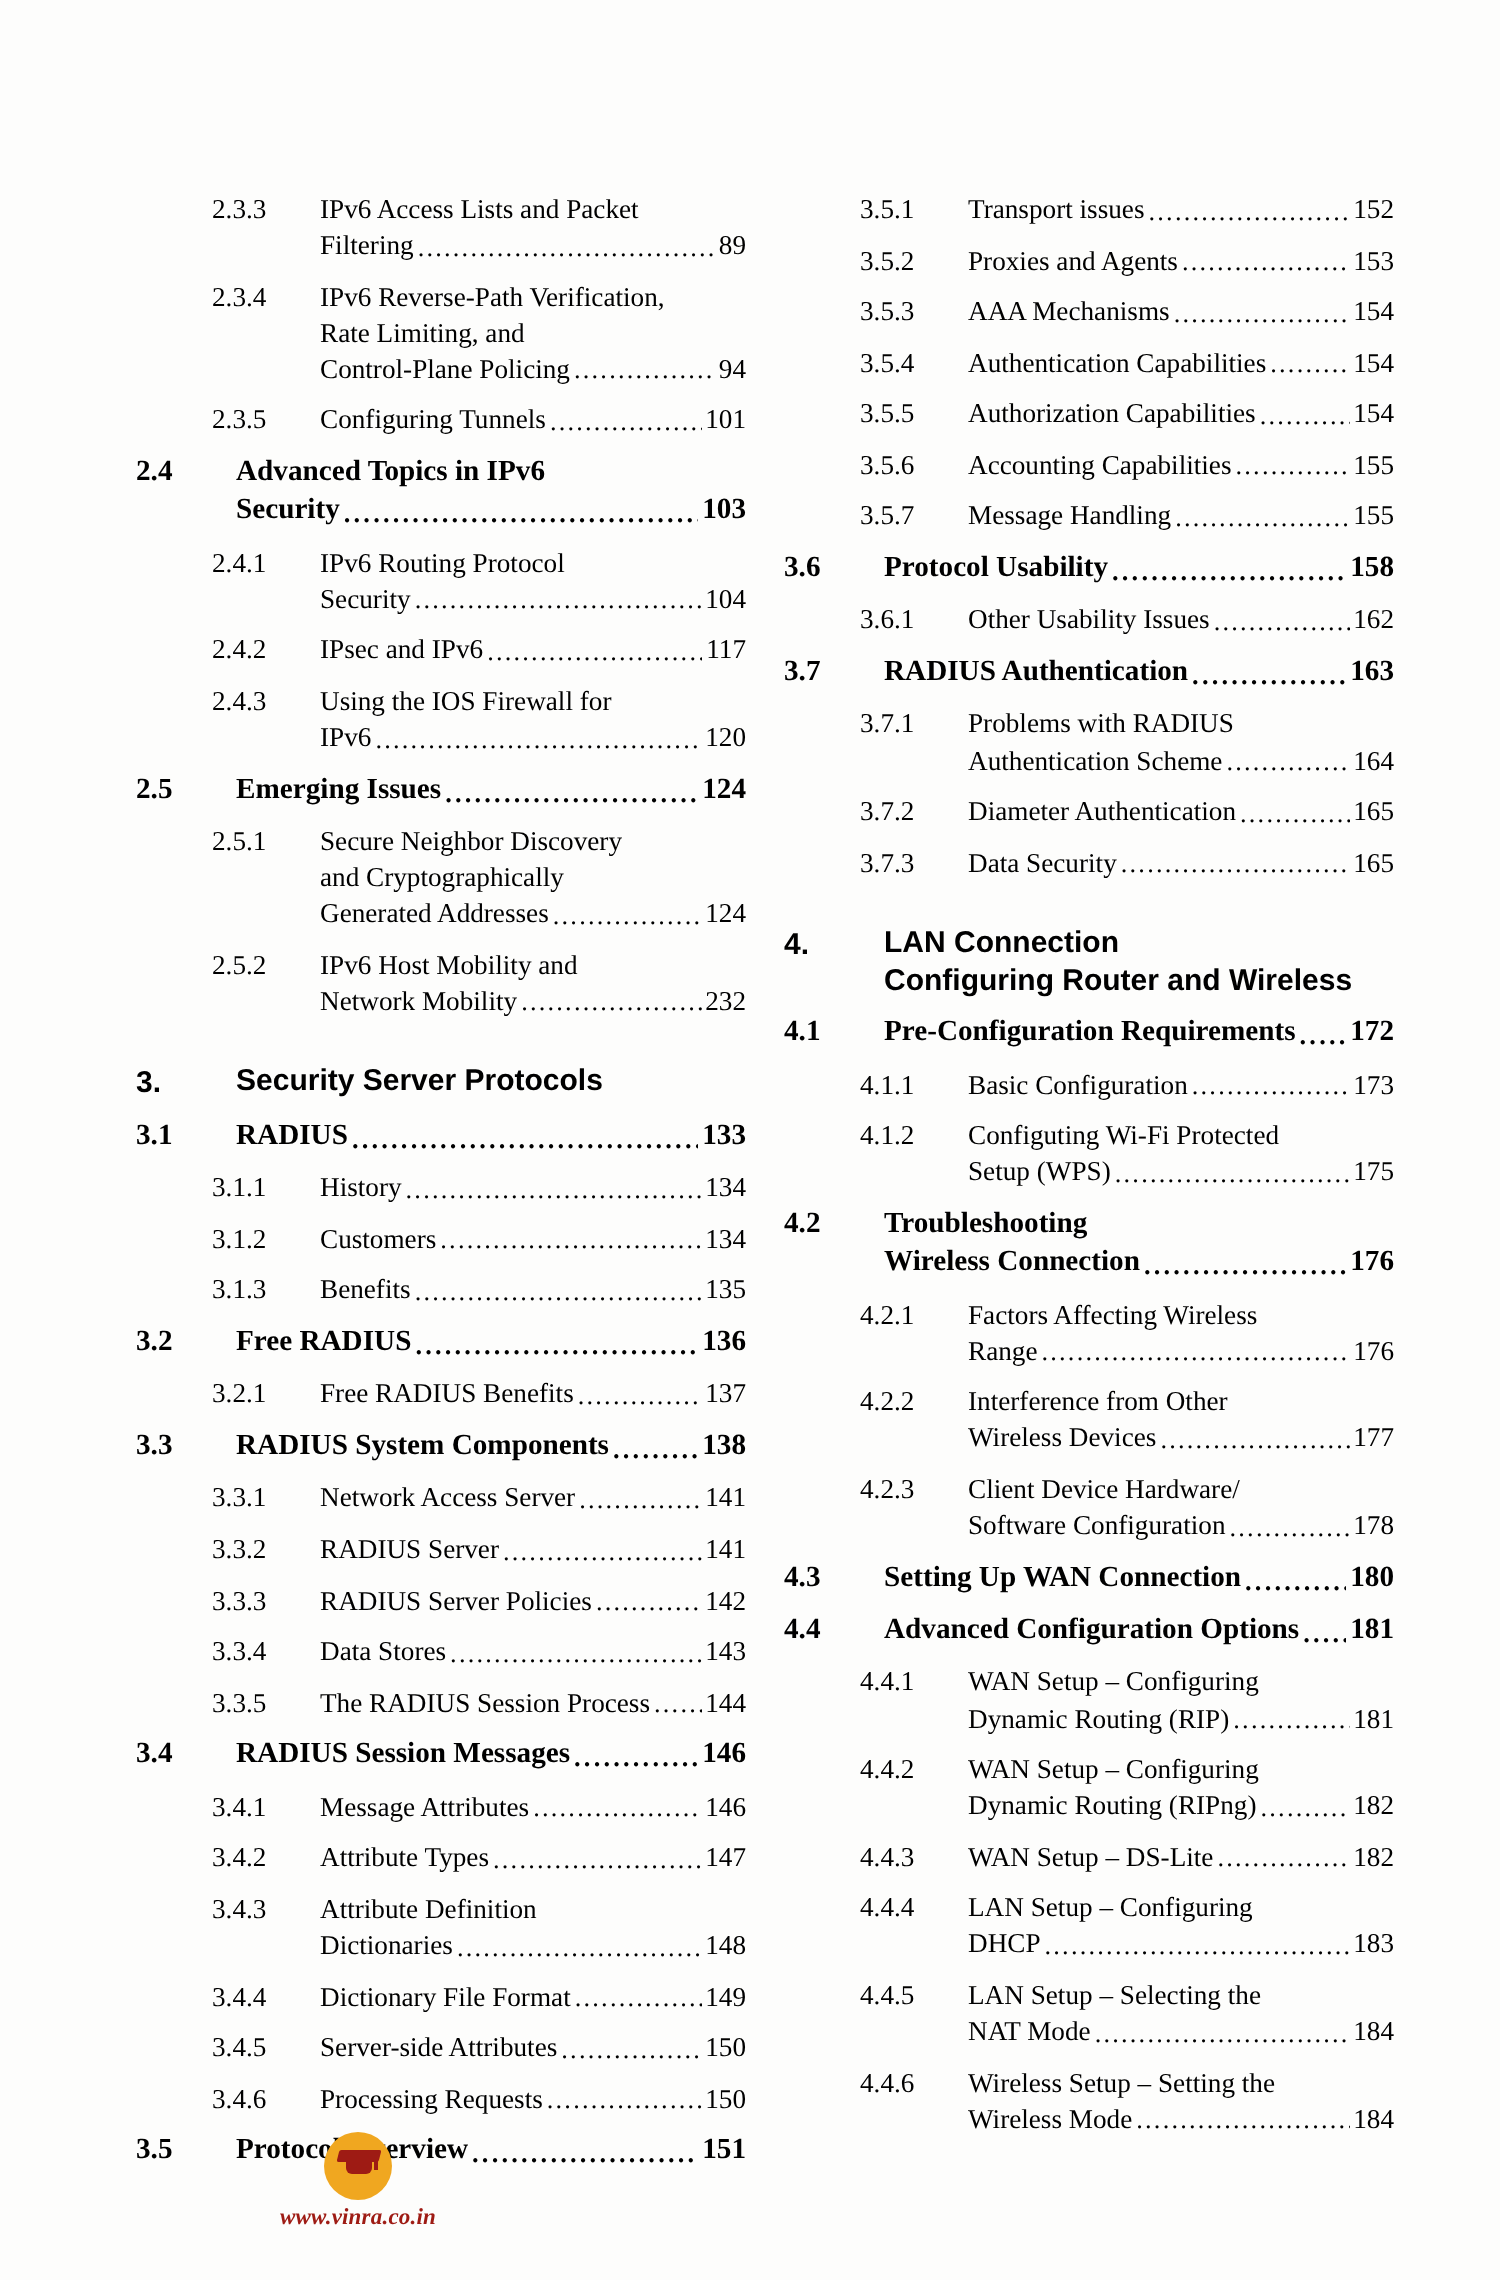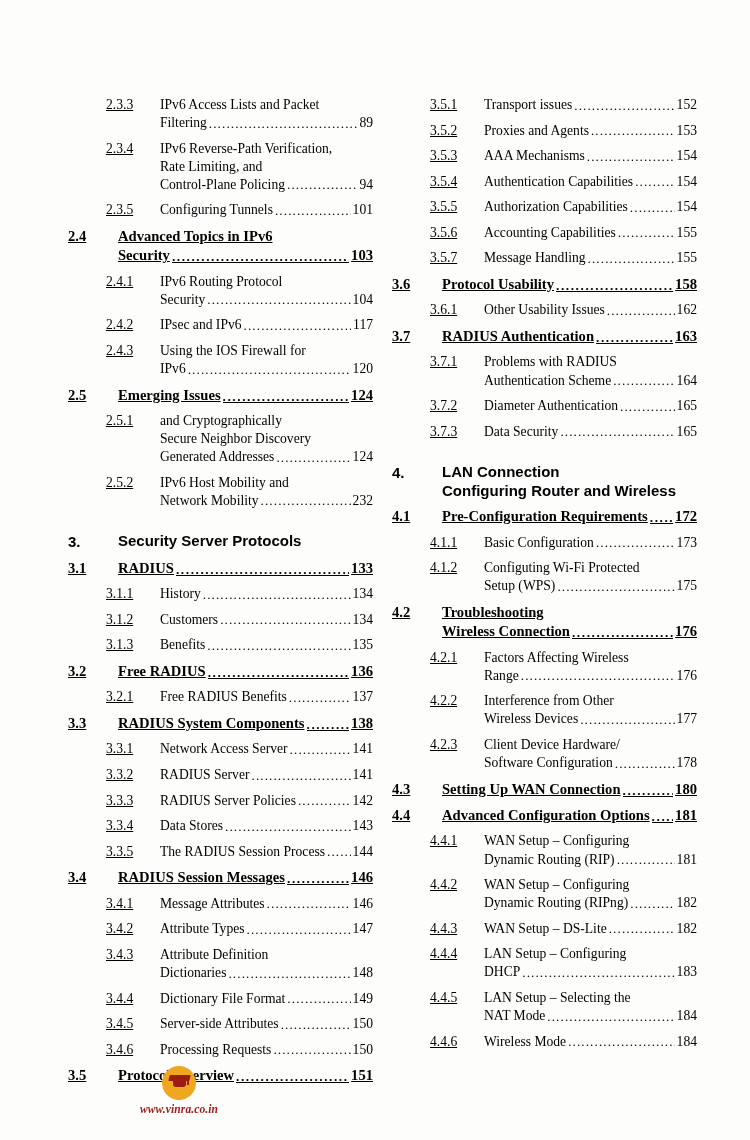--- a/index.html
+++ b/index.html
@@ -41,39 +41,38 @@
 
   
   .entry {
     display: flex;
     align-items: flex-start;
     font-size: 14.3px;
     line-height: 1.33;
     margin-bottom: 7px;
   }
   .entry.sub      { margin-bottom: 7.5px; }
-  .entry.section  { margin-bottom: 7px; text-decoration: underline; }
+  .entry.section  { margin-bottom: 7px; }
 
   .num {
     flex: 0 0 auto;
     text-align: left;
     white-space: nowrap;
   }
   
   .entry.section > .num {
     width: 50px;
     font-weight: bold;
     font-size: 14.6px;
   }
   
   .entry.sub > .num {
     width: 54px;
     margin-left: 38px;
     font-size: 13.6px;
-    text-decoration: underline;
   }
   
   .entry.chapter > .num {
     width: 50px;
     font-weight: bold;
     font-size: 15px;
     font-family: "Liberation Sans", sans-serif;
   }
 
   .body {
@@ -281,22 +280,22 @@
             <div class="ln leader">
               <span class="txt">Emerging Issues</span>
               <span class="dots">........................................................................................................................</span>
               <span class="pg">124</span>
             </div>
           </div>
         </div>
         <div class="entry sub">
           <div class="num">2.5.1</div>
           <div class="body">
+            <div class="ln">Secure Neighbor Discovery</div>
             <div class="ln">and Cryptographically</div>
-            <div class="ln">Secure Neighbor Discovery</div>
             <div class="ln leader">
               <span class="txt">Generated Addresses</span>
               <span class="dots">......................................................................................................................................................</span>
               <span class="pg">124</span>
             </div>
           </div>
         </div>
         <div class="entry sub">
           <div class="num">2.5.2</div>
           <div class="body">
@@ -800,20 +799,21 @@
             <div class="ln leader">
               <span class="txt">NAT Mode</span>
               <span class="dots">......................................................................................................................................................</span>
               <span class="pg">184</span>
             </div>
           </div>
         </div>
         <div class="entry sub">
           <div class="num">4.4.6</div>
           <div class="body">
+            <div class="ln">Wireless Setup – Setting the</div>
             <div class="ln leader">
               <span class="txt">Wireless Mode</span>
               <span class="dots">......................................................................................................................................................</span>
               <span class="pg">184</span>
             </div>
           </div>
         </div>
       </div>
   </div>
 

